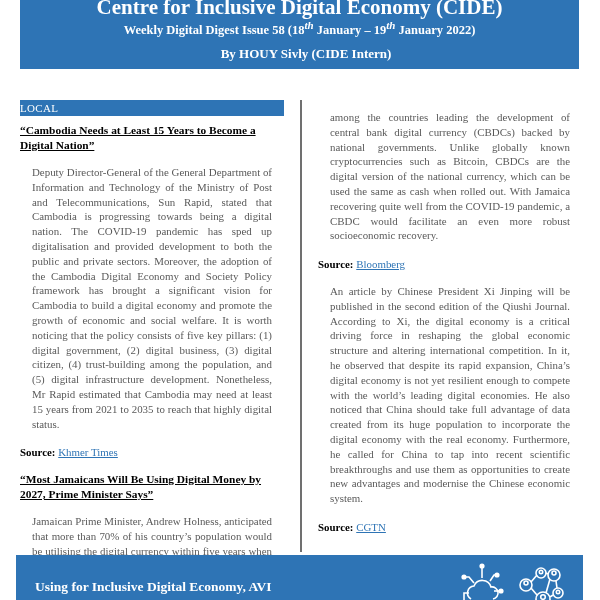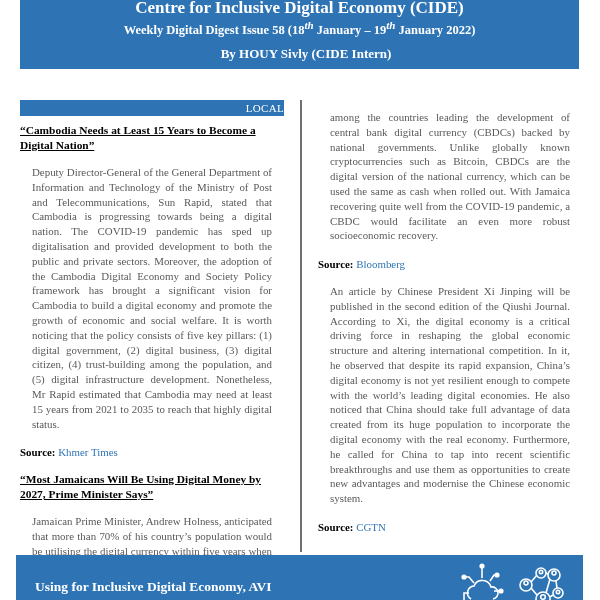--- a/index.html
+++ b/index.html
@@ -1,34 +1,34 @@
 <!DOCTYPE html>
 <html><head>
 <meta charset="utf-8">
 <style>
   html, body { margin:0; padding:0; }
   body { width:600px; height:600px; overflow:hidden; background:#ffffff; position:relative;
          font-family:"Liberation Serif","DejaVu Serif",serif; color:#595959; }
   .header { position:absolute; left:20px; top:0; width:559px; height:69px; background:#2E74B5;
             color:#fff; text-align:center; font-weight:bold; }
-  .header .t1 { position:absolute; top:0; left:0; right:0; font-size:17px; line-height:15px; }
+  .header .t1 { position:absolute; top:0; left:0; right:0; font-size:21px; line-height:15px; }
   .header .t2 { position:absolute; top:23px; left:0; right:0; font-size:12.5px; line-height:14px; }
   .header .t3 { position:absolute; top:47px; left:0; right:0; font-size:13px; line-height:14px;padding-left:13px; }
   .header sup { font-size:11px; vertical-align:5px; line-height:0;font-style:italic; }
   .col { position:absolute; top:100px; width:264px; font-size:10.9px; line-height:14.8px; }
   .col.left { left:20px; }
   .col.right { left:318px; top:98px; }
   .divider { position:absolute; left:300px; top:100px; width:1.5px; height:452px; background:#707070; }
-  .sec-bar { background:#2E74B5; color:#fff; text-align:right; font-size:11px; height:16px; line-height:16px;
+  .sec-bar { background:#2E74B5; color:#fff; text-align:left; font-size:11px; height:16px; line-height:16px;
              letter-spacing:0.3px; }
   .title { color:#000; font-weight:bold; font-size:11.4px; line-height:15px; margin:7px 0 8px 0;text-decoration:underline; }
   .para { text-align:justify; margin:12px; }
   .source { color:#000; margin:14px 0 12px 0; font-size:10.9px; }
   .source b { font-weight:bold; }
-  .source a { color:#2E74B5; }
+  .source a { color:#2E74B5; text-decoration:underline; }
   .footer { position:absolute; left:16px; top:555px; width:567px; height:60px; background:#2E74B5; color:#fff; }
   .footer .f1 { position:absolute; left:19px; top:24px; font-size:13.5px; font-weight:bold; }
   .footer .f2 { position:absolute; left:19px; top:43px; font-size:10px; white-space:nowrap; }
   .footer .icon { position:absolute; top:8px; }
 </style>
 </head>
 <body>
 
 <div class="header">
   <div class="t1">Centre for Inclusive Digital Economy (CIDE)</div>

